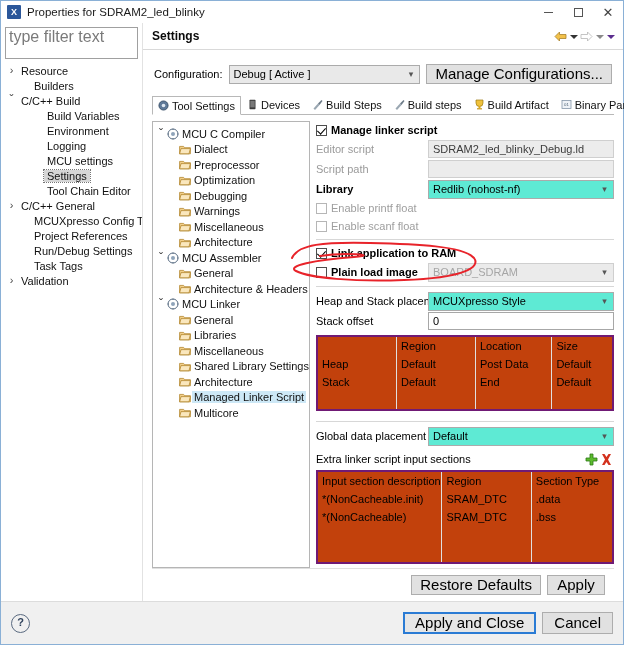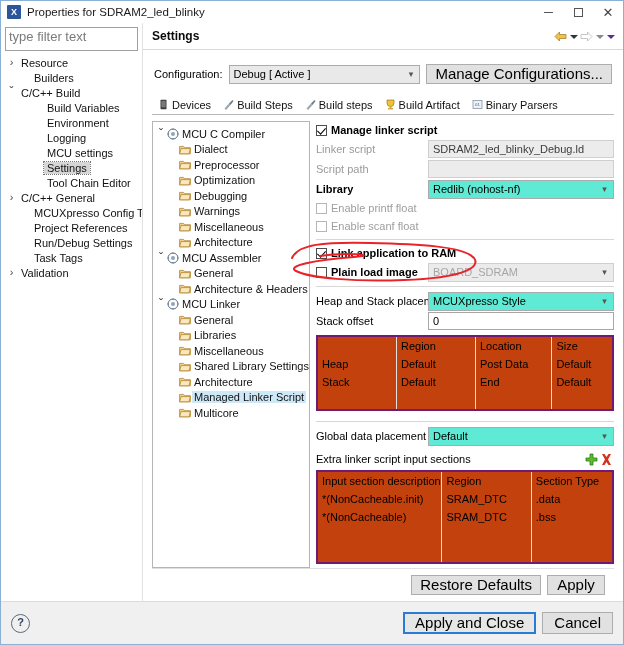--- a/index.html
+++ b/index.html
@@ -79,25 +79,25 @@
   
   .leftnav {
     width: 141px;
     flex: 0 0 141px;
     background: #ffffff;
     padding: 4px 2px 0 4px;
     box-sizing: border-box;
   }
   .filterbox {
     width: 133px;
-    height: 24px;
+    height: 32px;
     border: 1px solid #a0a0a0;
     box-sizing: border-box;
     background: #ffffff;
-    font-size: 13px;
+    font-size: 16px;
     color: #7a7a7a;
     padding: 1px 3px;
     line-height: 15px;
     margin-bottom: 4px;
     white-space: nowrap;
     overflow: hidden;
   }
   .tree { margin-top: 2px; }
   .tnode {
     display: flex;
@@ -549,20 +549,29 @@
         <div class="config-row">
           <span class="config-label">Configuration:</span>
           <span class="combo" id="configuration-combo">
             <span class="cval">Debug  [ Active ]</span>
             <span class="carr">▾</span>
           </span>
           <span class="btn">Manage Configurations...</span>
         </div>
 
         <div class="tabstrip" id="tabstrip">
+            <div class="tab active">
+              <span style="display: flex;">
+                <svg class="tabicon" viewBox="0 0 11 11">
+                  <circle cx="5.5" cy="5.5" r="4.6" fill="#5f7a99" stroke="#2f455e" stroke-width="0.8"></circle>
+                  <circle cx="5.5" cy="5.5" r="1.8" fill="#dfe8f2"></circle>
+                </svg>
+              </span>
+              <span>Tool Settings</span>
+            </div>
             <div class="tab">
               <span style="display: flex;">
                 <svg class="tabicon" viewBox="0 0 11 11">
                   <rect x="2.5" y="0.8" width="6" height="9.4" rx="0.6" fill="#3a3a3a"></rect>
                   <rect x="3.3" y="1.8" width="4.4" height="6.6" fill="#787878"></rect>
                 </svg>
               </span>
               <span>Devices</span>
             </div>
             <div class="tab">
@@ -803,21 +812,21 @@
             </div>
 
           <div class="formpane">
 
             <div class="chkrow">
               <span class="chk checked"></span>
               <span class="cl bold">Manage linker script</span>
             </div>
 
             <div class="frow">
-              <span class="fl dim">Linker script</span>
+              <span class="fl dim">Editor script</span>
               <span class="fc">
                   <span class="txtfield" style="display:block">SDRAM2_led_blinky_Debug.ld</span>
                 </span>
             </div>
 
             <div class="frow">
               <span class="fl dim">Script path</span>
               <span class="fc">
                   <span class="txtfield" style="display:block"></span>
                 </span>

